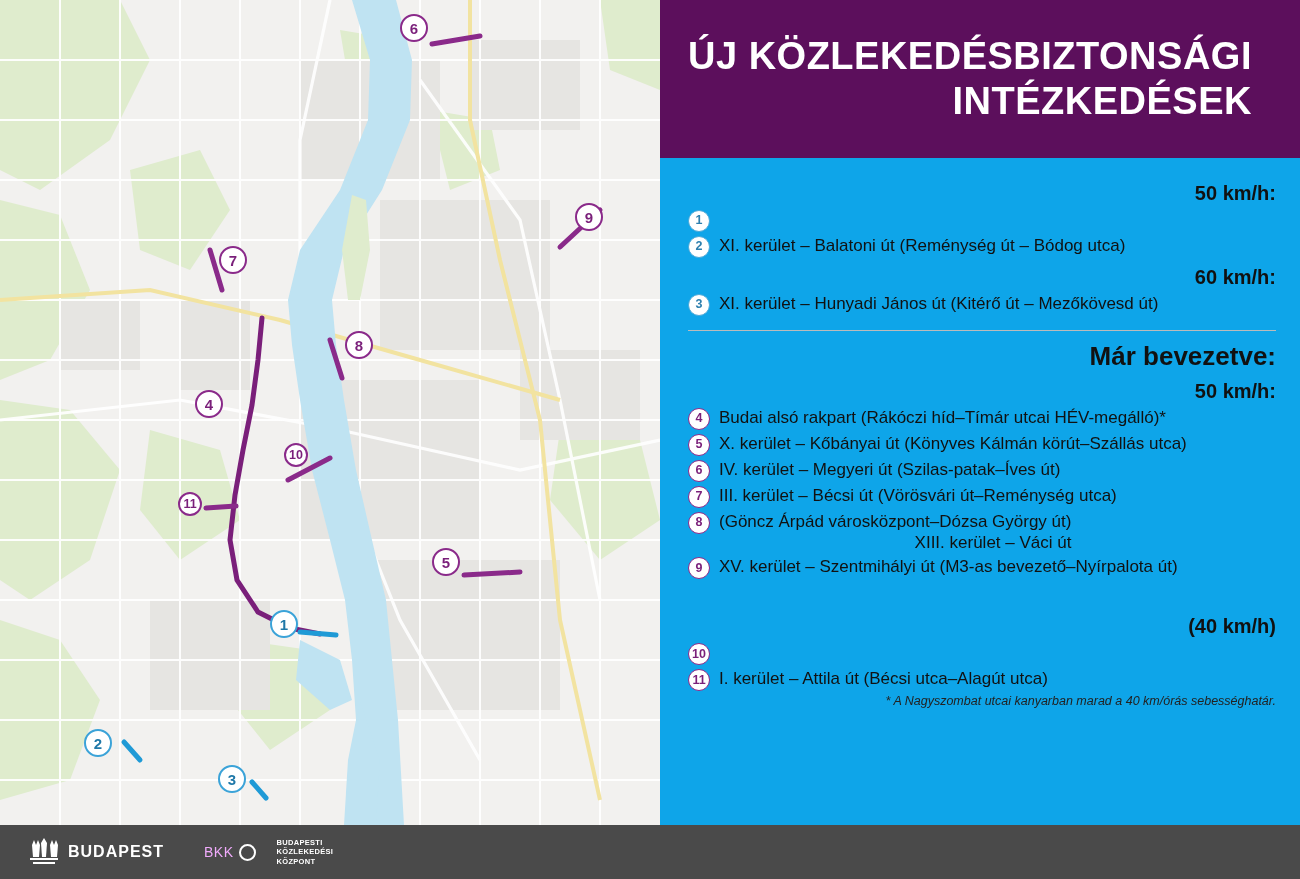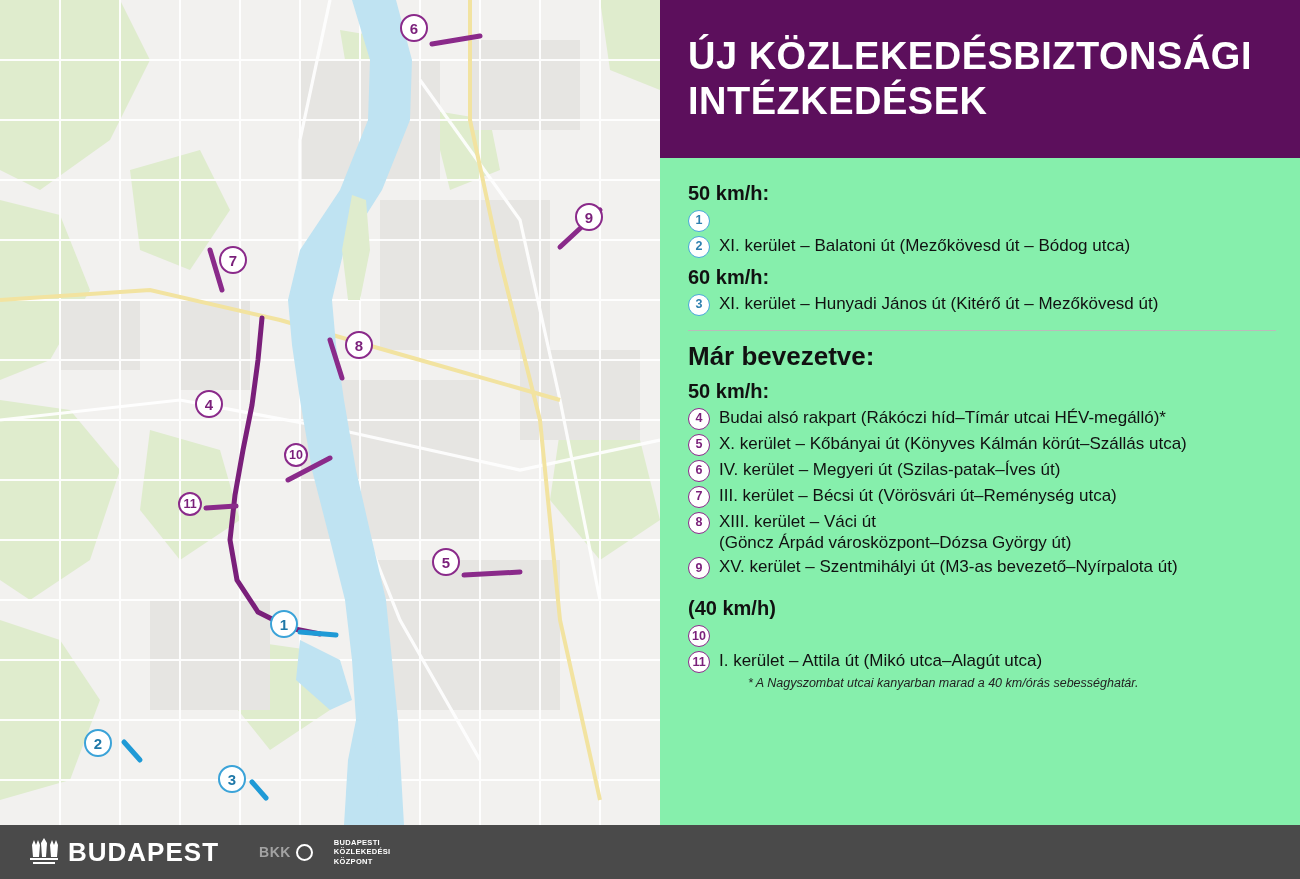--- a/index.html
+++ b/index.html
@@ -15,21 +15,22 @@
   .map {
     position: absolute; left: 0; top: 0; width: 660px; height: 825px;
     background: #f2f2f0;
     overflow: hidden;
   }
   .map-base { position: absolute; inset: 0; }
 
   
   .panel {
     position: absolute; left: 660px; top: 0; width: 640px; height: 825px;
-    background: #86efac;
+    background: #0ea5e9;
+    text-align: right;
   }
   .panel-header {
     position: absolute; left: 0; top: 0; width: 640px; height: 158px;
     background: #5c0f5c;
     display: flex; align-items: center;
   }
   .panel-title {
     color: #ffffff;
     font-size: 38px; font-weight: bold;
     letter-spacing: 0.5px;
@@ -76,26 +77,26 @@
   }
 
   
   .footer {
     position: absolute; left: 0; top: 825px; width: 1300px; height: 54px;
     background: #4a4a4a;
     display: flex; align-items: center; padding-left: 28px;
   }
   .crest { width: 32px; height: 30px; margin-right: 8px; }
   .budapest-word {
-    color: #ffffff; font-size: 26px; font-weight: bold; letter-spacing: 1px;
+    color: #ffffff; font-size: 16px; font-weight: bold; letter-spacing: 1px;
   }
   .bkk-block { display: flex; align-items: center; margin-left: 40px; }
   .bkk-logo {
     display: flex; align-items: center;
-    color: #a3a3a3; font-size: 14px; font-weight: bold; letter-spacing: 0.5px;
+    color: #f0abfc; font-size: 14px; font-weight: normal; letter-spacing: 0.5px;
   }
   .bkk-circle {
     width: 17px; height: 17px; border-radius: 50%;
     border: 2px solid #ffffff; margin-left: 5px;
   }
   .bkk-text {
     color: #ffffff; font-size: 7.5px; font-weight: bold; line-height: 1.25;
     margin-left: 21px; letter-spacing: 0.3px;
   }
 
@@ -219,21 +220,21 @@
 
     <div class="panel-body">
 
       <div class="sec-head">50 km/h:</div>
       <ul class="items">
         <li>
           <span class="num">1</span>
         </li>
         <li>
           <span class="num">2</span>
-          <span class="item-text">XI. kerület – Balatoni út (Mezőkövesd út – Bódog utca)</span>
+          <span class="item-text">XI. kerület – Balatoni út (Reménység út – Bódog utca)</span>
         </li>
       </ul>
 
       <div class="sec-head">60 km/h:</div>
       <ul class="items">
         <li>
           <span class="num">3</span>
           <span class="item-text">XI. kerület – Hunyadi János út (Kitérő út – Mezőkövesd út)</span>
         </li>
       </ul>
@@ -256,38 +257,38 @@
           <span class="num purple">6</span>
           <span class="item-text">IV. kerület – Megyeri út (Szilas-patak–Íves út)</span>
         </li>
         <li>
           <span class="num purple">7</span>
           <span class="item-text">III. kerület – Bécsi út (Vörösvári út–Reménység utca)</span>
         </li>
         <li>
           <span class="num purple">8</span>
           <span class="item-text">
+            <span class="sub">(Göncz Árpád városközpont–Dózsa György út)</span>
             <span class="sub">XIII. kerület – Váci út</span>
-            <span class="sub">(Göncz Árpád városközpont–Dózsa György út)</span>
           </span>
         </li>
         <li>
           <span class="num purple">9</span>
           <span class="item-text">XV. kerület – Szentmihályi út (M3-as bevezető–Nyírpalota út)</span>
         </li>
       </ul>
 
-      <div class="sec-head" style="margin-top:18px;">(40 km/h)</div>
+      <div class="sec-head" style="margin-top:36px;">(40 km/h)</div>
       <ul class="items">
         <li>
           <span class="num purple">10</span>
         </li>
         <li>
           <span class="num purple">11</span>
-          <span class="item-text">I. kerület – Attila út (Mikó utca–Alagút utca)</span>
+          <span class="item-text">I. kerület – Attila út (Bécsi utca–Alagút utca)</span>
         </li>
       </ul>
 
       <div class="footnote">*   A Nagyszombat utcai kanyarban marad a 40 km/órás sebességhatár.</div>
     </div>
   </div>
 
   <div class="footer">
     <svg class="crest" viewBox="0 0 32 30">
       <g fill="#ffffff">

